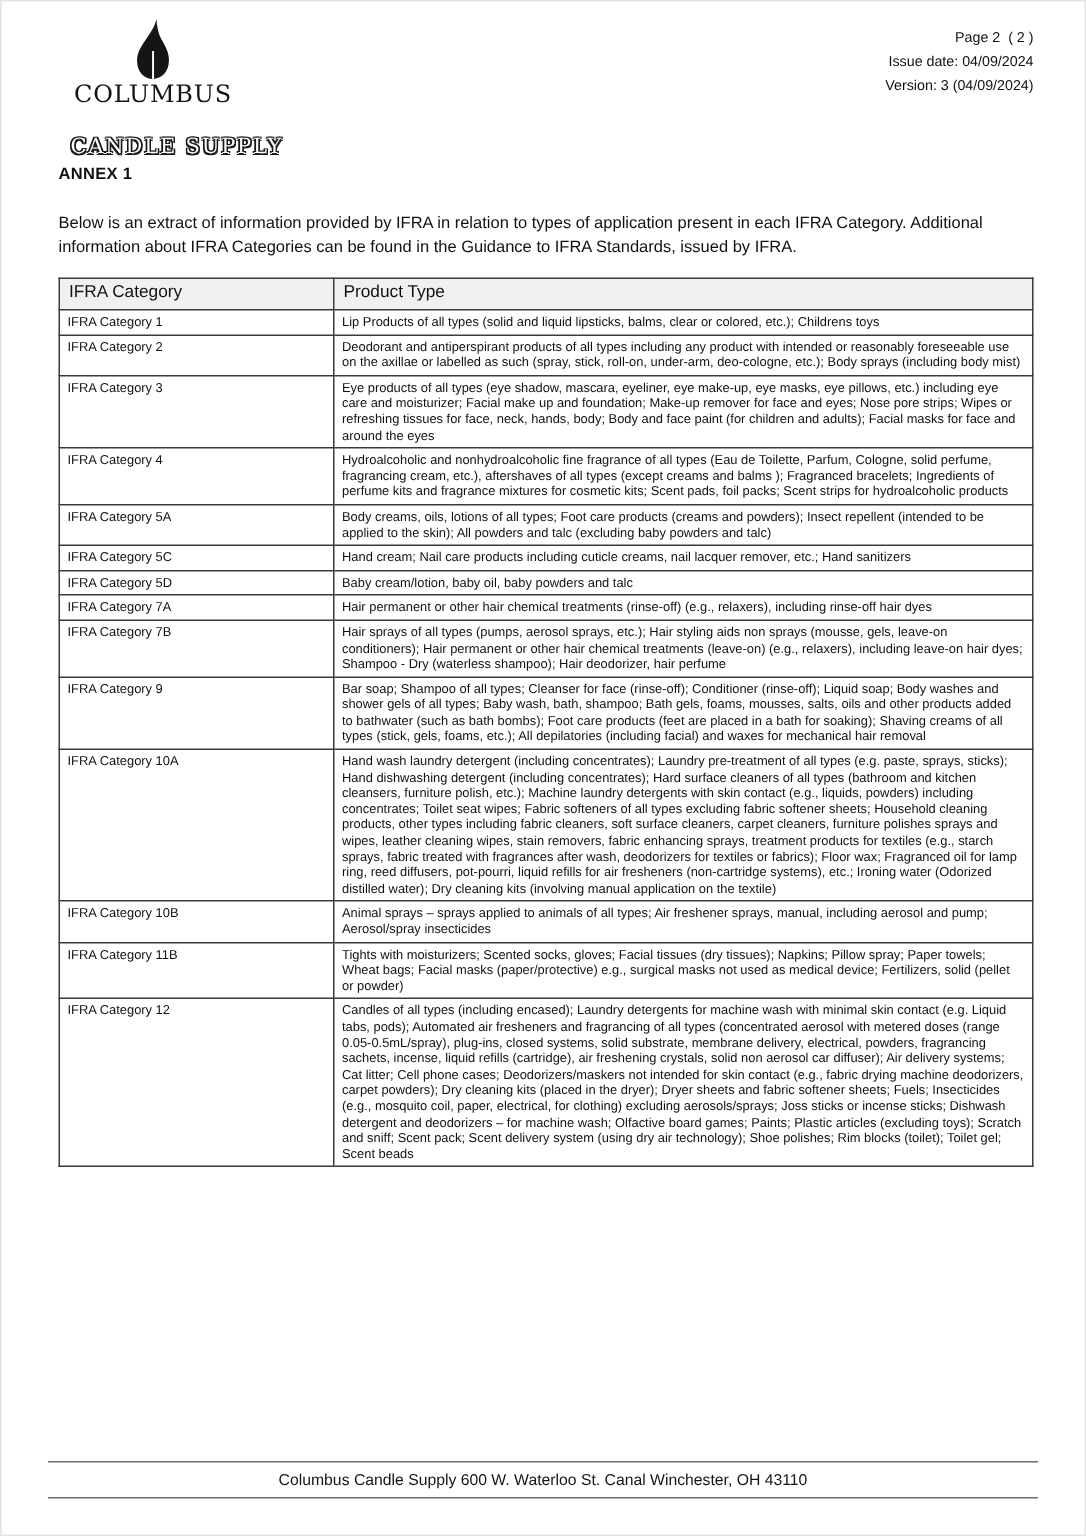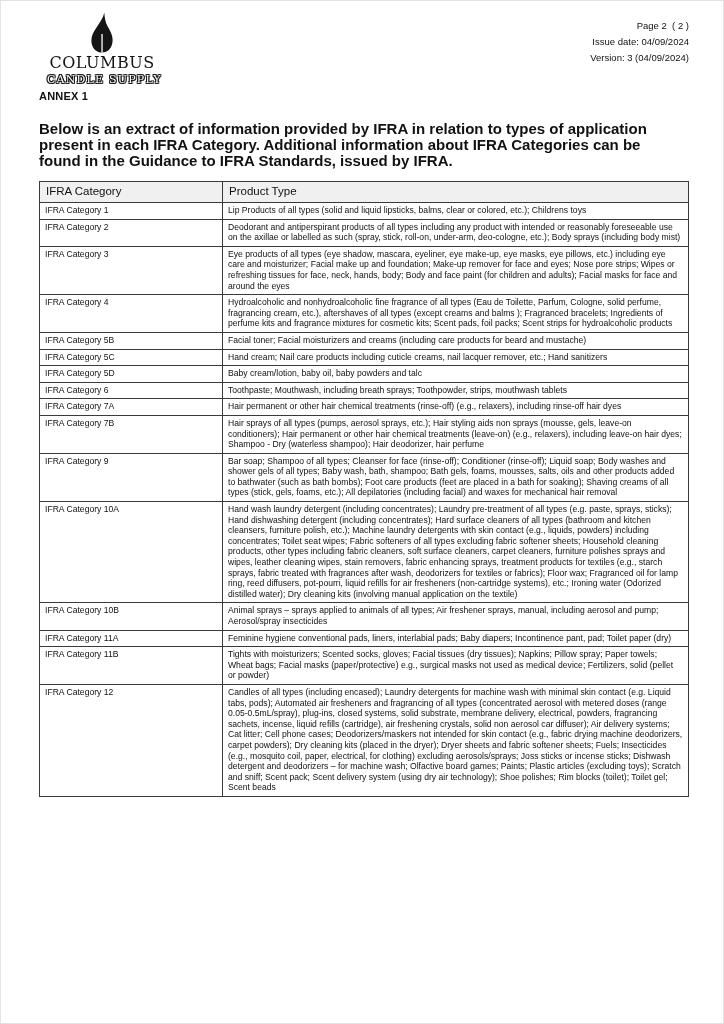--- a/index.html
+++ b/index.html
@@ -23,41 +23,41 @@
   }
   .logo { text-align:center; width:110px; }
   .logo svg { display:block; margin:0 auto -3px auto; }
   .logo-title {
     font-family:"DejaVu Serif", serif;
     font-weight:normal; font-size:16px; letter-spacing:0.5px;
     color:#151515; white-space:nowrap;
   }
   .logo-sub {
     font-family:"DejaVu Serif", serif;
-    font-size:11px; letter-spacing:1.2px; white-space:nowrap;
+    font-size:14px; letter-spacing:1.2px; white-space:nowrap;
     color:#fff;
     text-shadow:
       -1px -1px 0 #1a1a1a, 1px -1px 0 #1a1a1a,
       -1px  1px 0 #1a1a1a, 1px  1px 0 #1a1a1a,
       -1px  0   0 #1a1a1a, 1px  0   0 #1a1a1a,
        0   -1px 0 #1a1a1a, 0    1px 0 #1a1a1a;
-    margin-top:1px;
+    margin-top:18px;
   }
   .meta { text-align:right; font-size:9.5px; line-height:16px; padding-top:6px; }
   .meta .pg { font-weight:normal; white-space:pre; }
   .meta .bold { font-weight:normal; }
 
   
   .annex-title {
     margin:4px 38px 0 38px;
     font-size:11px; font-weight:bold; letter-spacing:0.2px;
   }
   .intro {
     margin:19px 38px 0 38px;
-    font-size:15px; line-height:16px; max-width:652px;font-weight:bold;
+    font-size:11px; line-height:16px; max-width:652px;
   }
 
   
   table.ifra {
     border-collapse:collapse; table-layout:fixed;
     margin:12px 36px 0 38px; width:650px;
   }
   table.ifra th, table.ifra td {
     border:1px solid #3a3a3a; vertical-align:top; text-align:left;
   }
@@ -129,34 +129,30 @@
         </tr>
         <tr>
           <td>IFRA Category 3</td>
           <td>Eye products of all types (eye shadow, mascara, eyeliner, eye make-up, eye masks, eye pillows, etc.) including eye care and moisturizer; Facial make up and foundation; Make-up remover for face and eyes; Nose pore strips; Wipes or refreshing tissues for face, neck, hands, body; Body and face paint (for children and adults); Facial masks for face and around the eyes</td>
         </tr>
         <tr>
           <td>IFRA Category 4</td>
           <td>Hydroalcoholic and nonhydroalcoholic fine fragrance of all types (Eau de Toilette, Parfum, Cologne, solid perfume, fragrancing cream, etc.), aftershaves of all types (except creams and balms ); Fragranced bracelets; Ingredients of perfume kits and fragrance mixtures for cosmetic kits; Scent pads, foil packs; Scent strips for hydroalcoholic products</td>
         </tr>
         <tr>
-          <td>IFRA Category 5B</td>
-          <td>Facial toner; Facial moisturizers and creams (including care products for beard and mustache)</td>
+          <td>IFRA Category 5A</td>
+          <td>Body creams, oils, lotions of all types; Foot care products (creams and powders); Insect repellent (intended to be applied to the skin); All powders and talc (excluding baby powders and talc)</td>
         </tr>
         <tr>
           <td>IFRA Category 5C</td>
           <td>Hand cream; Nail care products including cuticle creams, nail lacquer remover, etc.; Hand sanitizers</td>
         </tr>
         <tr>
           <td>IFRA Category 5D</td>
           <td>Baby cream/lotion, baby oil, baby powders and talc</td>
-        </tr>
-        <tr>
-          <td>IFRA Category 6</td>
-          <td>Toothpaste; Mouthwash, including breath sprays; Toothpowder, strips, mouthwash tablets</td>
         </tr>
         <tr>
           <td>IFRA Category 7A</td>
           <td>Hair permanent or other hair chemical treatments (rinse-off) (e.g., relaxers), including rinse-off hair dyes</td>
         </tr>
         <tr>
           <td>IFRA Category 7B</td>
           <td>Hair sprays of all types (pumps, aerosol sprays, etc.); Hair styling aids non sprays (mousse, gels, leave-on conditioners); Hair permanent or other hair chemical treatments (leave-on) (e.g., relaxers), including leave-on hair dyes; Shampoo - Dry (waterless shampoo); Hair deodorizer, hair perfume</td>
         </tr>
         <tr>
@@ -165,28 +161,25 @@
         </tr>
         <tr>
           <td>IFRA Category 10A</td>
           <td>Hand wash laundry detergent (including concentrates); Laundry pre-treatment of all types (e.g. paste, sprays, sticks); Hand dishwashing detergent (including concentrates); Hard surface cleaners of all types (bathroom and kitchen cleansers, furniture polish, etc.); Machine laundry detergents with skin contact (e.g., liquids, powders) including concentrates; Toilet seat wipes; Fabric softeners of all types excluding fabric softener sheets; Household cleaning products, other types including fabric cleaners, soft surface cleaners, carpet cleaners, furniture polishes sprays and wipes, leather cleaning wipes, stain removers, fabric enhancing sprays, treatment products for textiles (e.g., starch sprays, fabric treated with fragrances after wash, deodorizers for textiles or fabrics); Floor wax; Fragranced oil for lamp ring, reed diffusers, pot-pourri, liquid refills for air fresheners (non-cartridge systems), etc.; Ironing water (Odorized distilled water); Dry cleaning kits (involving manual application on the textile)</td>
         </tr>
         <tr>
           <td>IFRA Category 10B</td>
           <td>Animal sprays – sprays applied to animals of all types; Air freshener sprays, manual, including aerosol and pump; Aerosol/spray insecticides</td>
         </tr>
         <tr>
-          <td>IFRA Category 11A</td>
-          <td>Feminine hygiene conventional pads, liners, interlabial pads; Baby diapers; Incontinence pant, pad; Toilet paper (dry)</td>
-        </tr>
-        <tr>
           <td>IFRA Category 11B</td>
           <td>Tights with moisturizers; Scented socks, gloves; Facial tissues (dry tissues); Napkins; Pillow spray; Paper towels; Wheat bags; Facial masks (paper/protective) e.g., surgical masks not used as medical device; Fertilizers, solid (pellet or powder)</td>
         </tr>
         <tr>
           <td>IFRA Category 12</td>
           <td>Candles of all types (including encased); Laundry detergents for machine wash with minimal skin contact (e.g. Liquid tabs, pods); Automated air fresheners and fragrancing of all types (concentrated aerosol with metered doses (range 0.05-0.5mL/spray), plug-ins, closed systems, solid substrate, membrane delivery, electrical, powders, fragrancing sachets, incense, liquid refills (cartridge), air freshening crystals, solid non aerosol car diffuser); Air delivery systems; Cat litter; Cell phone cases; Deodorizers/maskers not intended for skin contact (e.g., fabric drying machine deodorizers, carpet powders); Dry cleaning kits (placed in the dryer); Dryer sheets and fabric softener sheets; Fuels; Insecticides (e.g., mosquito coil, paper, electrical, for clothing) excluding aerosols/sprays; Joss sticks or incense sticks; Dishwash detergent and deodorizers – for machine wash; Olfactive board games; Paints; Plastic articles (excluding toys); Scratch and sniff; Scent pack; Scent delivery system (using dry air technology); Shoe polishes; Rim blocks (toilet); Toilet gel; Scent beads</td>
         </tr>
       </tbody>
   </table>
 
+  <div class="footer">Columbus Candle Supply 600 W. Waterloo St. Canal Winchester, OH 43110</div>
 
 </div>
 
 </body></html>

